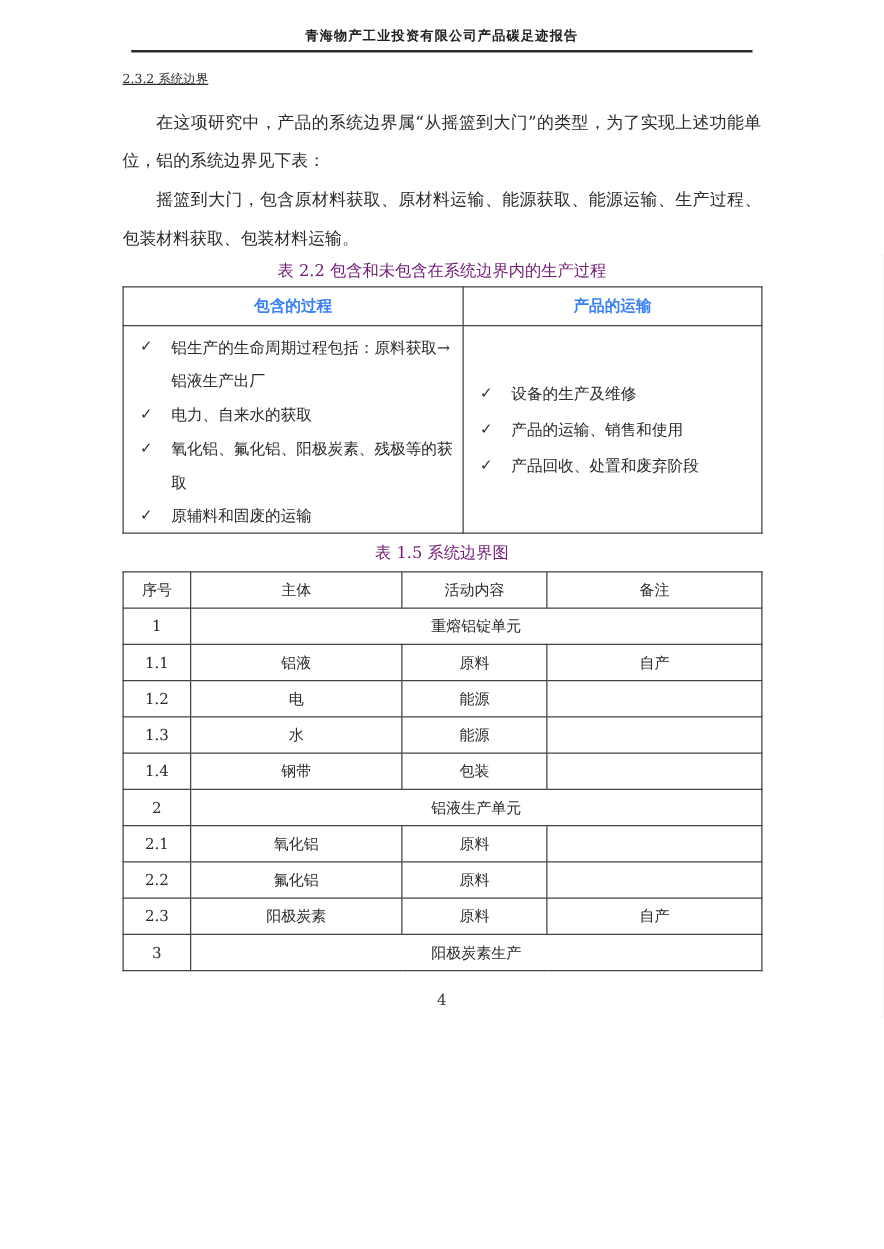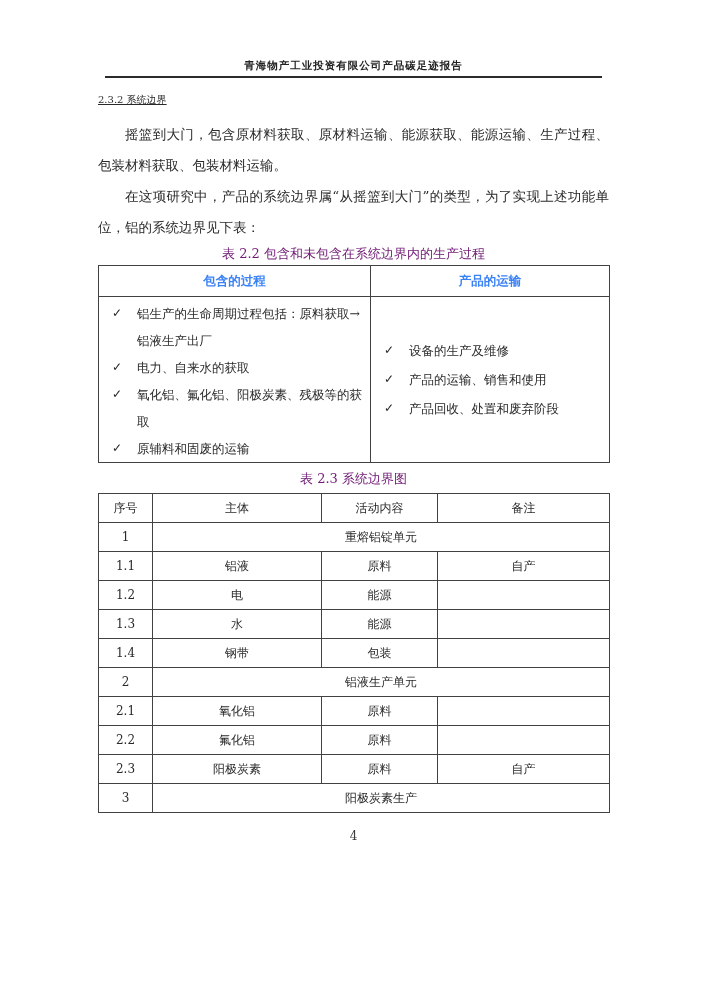--- a/index.html
+++ b/index.html
@@ -10,21 +10,21 @@
     position: relative;
     width: 707px;
     height: 999px;
     background: #ffffff;
     margin: 0 auto;
     overflow: hidden;
   }
   .content {
     width: 511px;
     margin: 0 auto;
-    padding-top: 56px;
+    padding-top: 20px;
   }
 
   
   .doc-header-title {
     text-align: center;
     font-size: 10.5px;
     font-weight: bold;
     letter-spacing: 1px;
     color: #222;
     height: 18px;
@@ -121,22 +121,22 @@
 
 <div class="page">
   <div class="content">
 
     <div class="doc-header-title">青海物产工业投资有限公司产品碳足迹报告</div>
     <div class="doc-header-rule"></div>
 
 
     <div class="section-heading">2.3.2 系统边界</div>
 
+    <p class="body-para">在这项研究中，产品的系统边界属“从摇篮到大门”的类型，为了实现上述功能单位，铝的系统边界见下表：</p>
     <p class="body-para">摇篮到大门，包含原材料获取、原材料运输、能源获取、能源运输、生产过程、包装材料获取、包装材料运输。</p>
-    <p class="body-para">在这项研究中，产品的系统边界属“从摇篮到大门”的类型，为了实现上述功能单位，铝的系统边界见下表：</p>
 
     <div class="table-caption caption-22">表 2.2 包含和未包含在系统边界内的生产过程</div>
 
     <table class="boundary-table">
       <colgroup>
           <col style="width:272px">
           <col style="width:239px">
         </colgroup>
       <thead>
         <tr>
@@ -179,21 +179,21 @@
               <li>
                 <span class="check">✓</span>
                 <span class="item-text">产品回收、处置和废弃阶段</span>
               </li>
             </ul>
           </td>
         </tr>
       </tbody>
     </table>
 
-    <div class="table-caption caption-23">表 2.3 系统边界图</div>
+    <div class="table-caption caption-23">表 1.5 系统边界图</div>
 
     <table class="system-table">
       <colgroup>
         <col style="width:54px">
           <col style="width:169px">
           <col style="width:116px">
           <col style="width:172px">
       </colgroup>
       <thead>
         <tr>

